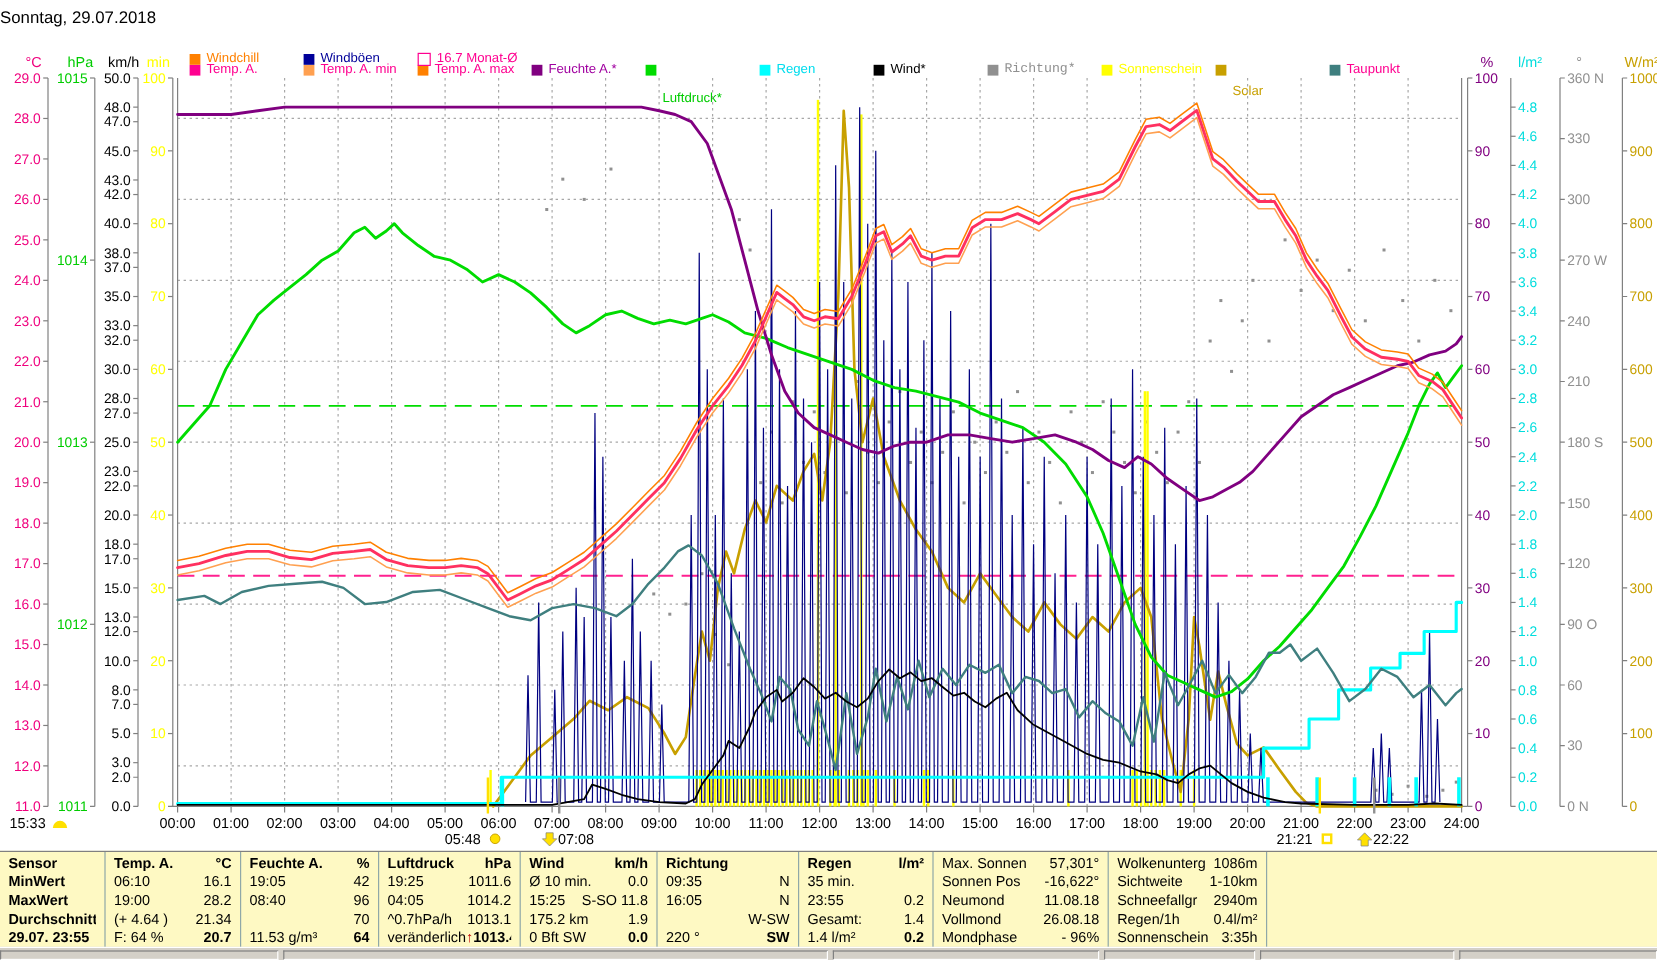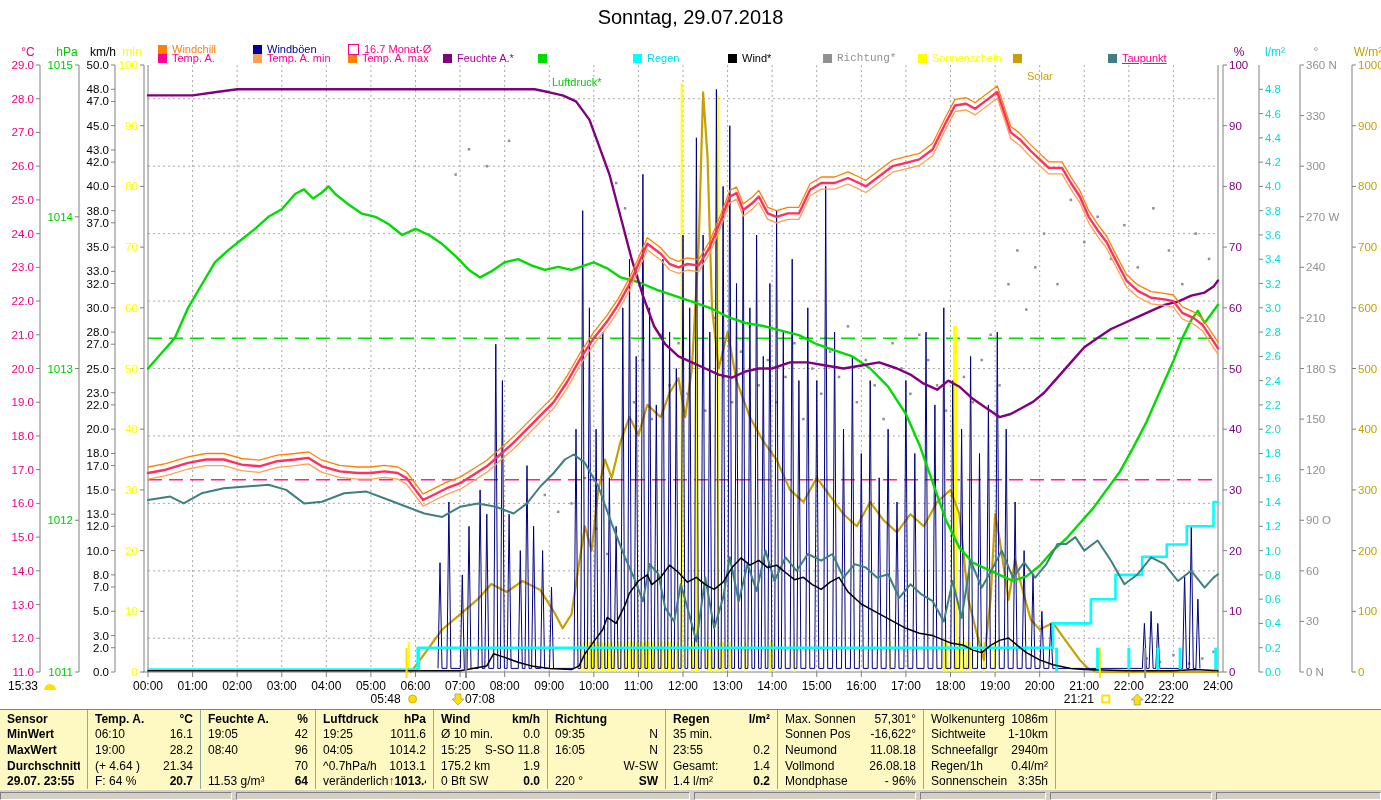--- a/index.html
+++ b/index.html
@@ -1,17 +1,17 @@
 <!DOCTYPE html>
 <html><head>
 <meta charset="utf-8">
 <style>
   html,body{margin:0;padding:0;background:#fff;}
   body{width:1381px;height:800px;font-family:"Liberation Sans",sans-serif;position:relative;overflow:hidden;}
-  #page-title{position:absolute;top:6px;left:0;width:1381px;text-align:center;font-size:20px;color:#000;}
+  #page-title{position:absolute;top:6px;left:0;width:1381px;font-size:14px;color:#000;}
   .legend-row{position:absolute;left:158px;display:flex;}
   #legend-row1{top:28px;}
   #legend-row2{top:43px;}
   .legend-item{width:95px;display:flex;align-items:center;font-size:11px;white-space:nowrap;}
   .legend-box{width:9px;height:9px;margin-right:5px;flex:0 0 9px;}
   #chart-svg{position:absolute;top:0;left:0;}
   
   #stat-table{position:absolute;top:709px;left:0;width:1381px;height:102px;background:#fef9c3;
     border-top:1px solid #808080;display:flex;font-size:12px;color:#000;box-sizing:border-box;}
   .t-col{box-sizing:border-box;padding:1px 7px 0 7px;border-right:1px solid #8FA8A8;}
@@ -66,21 +66,21 @@
     <div class="legend-item">
       <span class="legend-box" style="background: rgb(255, 255, 0);"></span>
       <span style="color: rgb(255, 255, 0);">Sonnenschein</span>
     </div>
     <div class="legend-item">
       <span class="legend-box" style="background: rgb(200, 160, 0);"></span>
       <span style="color: rgb(200, 160, 0); margin-top: 36px;">Solar</span>
     </div>
     <div class="legend-item">
       <span class="legend-box" style="background: rgb(63, 127, 127);"></span>
-      <span style="color: rgb(255, 0, 144); text-decoration: underline;">Taupunkt</span>
+      <span style="color: rgb(255, 0, 144);">Taupunkt</span>
     </div>
   </div>
 <div id="legend-row2" class="legend-row">
     <div class="legend-item">
       <span class="legend-box" style="background: rgb(255, 128, 0);"></span>
       <span style="color: rgb(255, 128, 0); text-align: right;">Windchill</span>
     </div>
     <div class="legend-item">
       <span class="legend-box" style="background: rgb(0, 0, 153);"></span>
       <span style="color: rgb(0, 0, 153);">Windböen</span>

